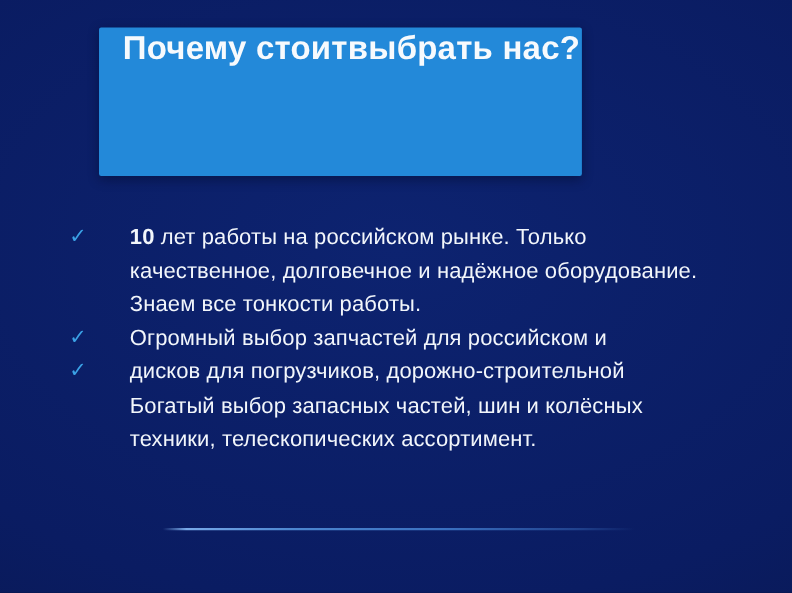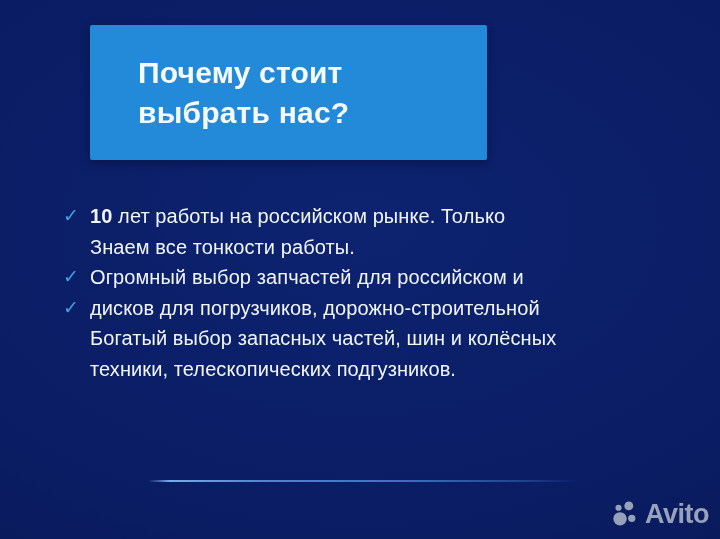--- a/index.html
+++ b/index.html
@@ -5,26 +5,26 @@
   html,body{margin:0;padding:0;background:#000;}
   .slide{
     position:relative;
     width:720px;height:539px;
     overflow:hidden;
     background:radial-gradient(ellipse 130% 110% at 50% 42%, #0d2370 0%, #0a1c62 55%, #081649 100%);
     font-family:"Liberation Sans","DejaVu Sans",sans-serif;
   }
   .header-box{
     position:absolute;left:90px;top:25px;
-    width:397px;height:135px;
+    width:439px;height:135px;
     background:#2389d9;
     border-radius:2px;
     box-shadow:0 3px 10px rgba(3,10,40,.45);
-    display:flex;flex-direction:column;justify-content:center;
-    padding-left:48px;box-sizing:border-box;
+    display:flex;justify-content:center;
+    padding-left:20px;box-sizing:border-box;
   }
   .title-line{
     color:#f7fafd;
     font-size:30px;font-weight:700;
     line-height:40px;
     letter-spacing:.2px;
   }
   .bullets{
     position:absolute;left:63px;top:201px;
     width:610px;
@@ -37,20 +37,21 @@
     font-size:19px;font-weight:600;
     line-height:30.5px;
   }
   .btext{flex:1;}
   .bline{
     color:#f2f6fb;
     font-size:20px;
     line-height:30.5px;
     white-space:nowrap;
     letter-spacing:.1px;
+    margin-left:28px;
   }
   .bline b{font-weight:700;}
   .divider{
     position:absolute;left:148px;top:480px;
     width:429px;height:2px;
     background:linear-gradient(90deg,
       rgba(110,160,230,0) 0%,
       #78a9e8 5%,
       #4c86d0 28%,
       #3a70c0 60%,
@@ -79,47 +80,39 @@
     <div class="title-line">Почему стоит</div>
     <div class="title-line">выбрать нас?</div>
   </div>
 
   <ul class="bullets">
 
     <li class="bullet">
       <span class="check">✓</span>
       <div class="btext">
         <div class="bline"><b>10</b><span> лет работы на российском рынке. Только</span></div>
+        <div class="bline">качественное, долговечное и надёжное оборудование.</div>
         <div class="bline">Знаем все тонкости работы.</div>
       </div>
     </li>
 
     <li class="bullet">
       <span class="check">✓</span>
       <div class="btext">
         <div class="bline">Огромный выбор запчастей для российском и</div>
       </div>
     </li>
 
     <li class="bullet">
       <span class="check">✓</span>
       <div class="btext">
         <div class="bline">дисков для погрузчиков, дорожно-строительной</div>
         <div class="bline">Богатый выбор запасных частей, шин и колёсных</div>
-        <div class="bline">техники, телескопических подгузников.</div>
+        <div class="bline">техники, телескопических ассортимент.</div>
       </div>
     </li>
 
   </ul>
 
   <div class="divider"></div>
 
-  <div class="avito">
-    <svg class="avito-mark" width="28" height="28" viewBox="0 0 30 30" aria-hidden="true">
-      <circle cx="7" cy="8.3" r="3.3" fill="#98a1ba"></circle>
-      <circle cx="18" cy="6.3" r="4.8" fill="#98a1ba"></circle>
-      <circle cx="8.6" cy="20.2" r="7.2" fill="#98a1ba"></circle>
-      <circle cx="21.2" cy="19.6" r="3.9" fill="#98a1ba"></circle>
-    </svg>
-    <span class="avito-word">Avito</span>
-  </div>
 
 </div>
 
 </body></html>

